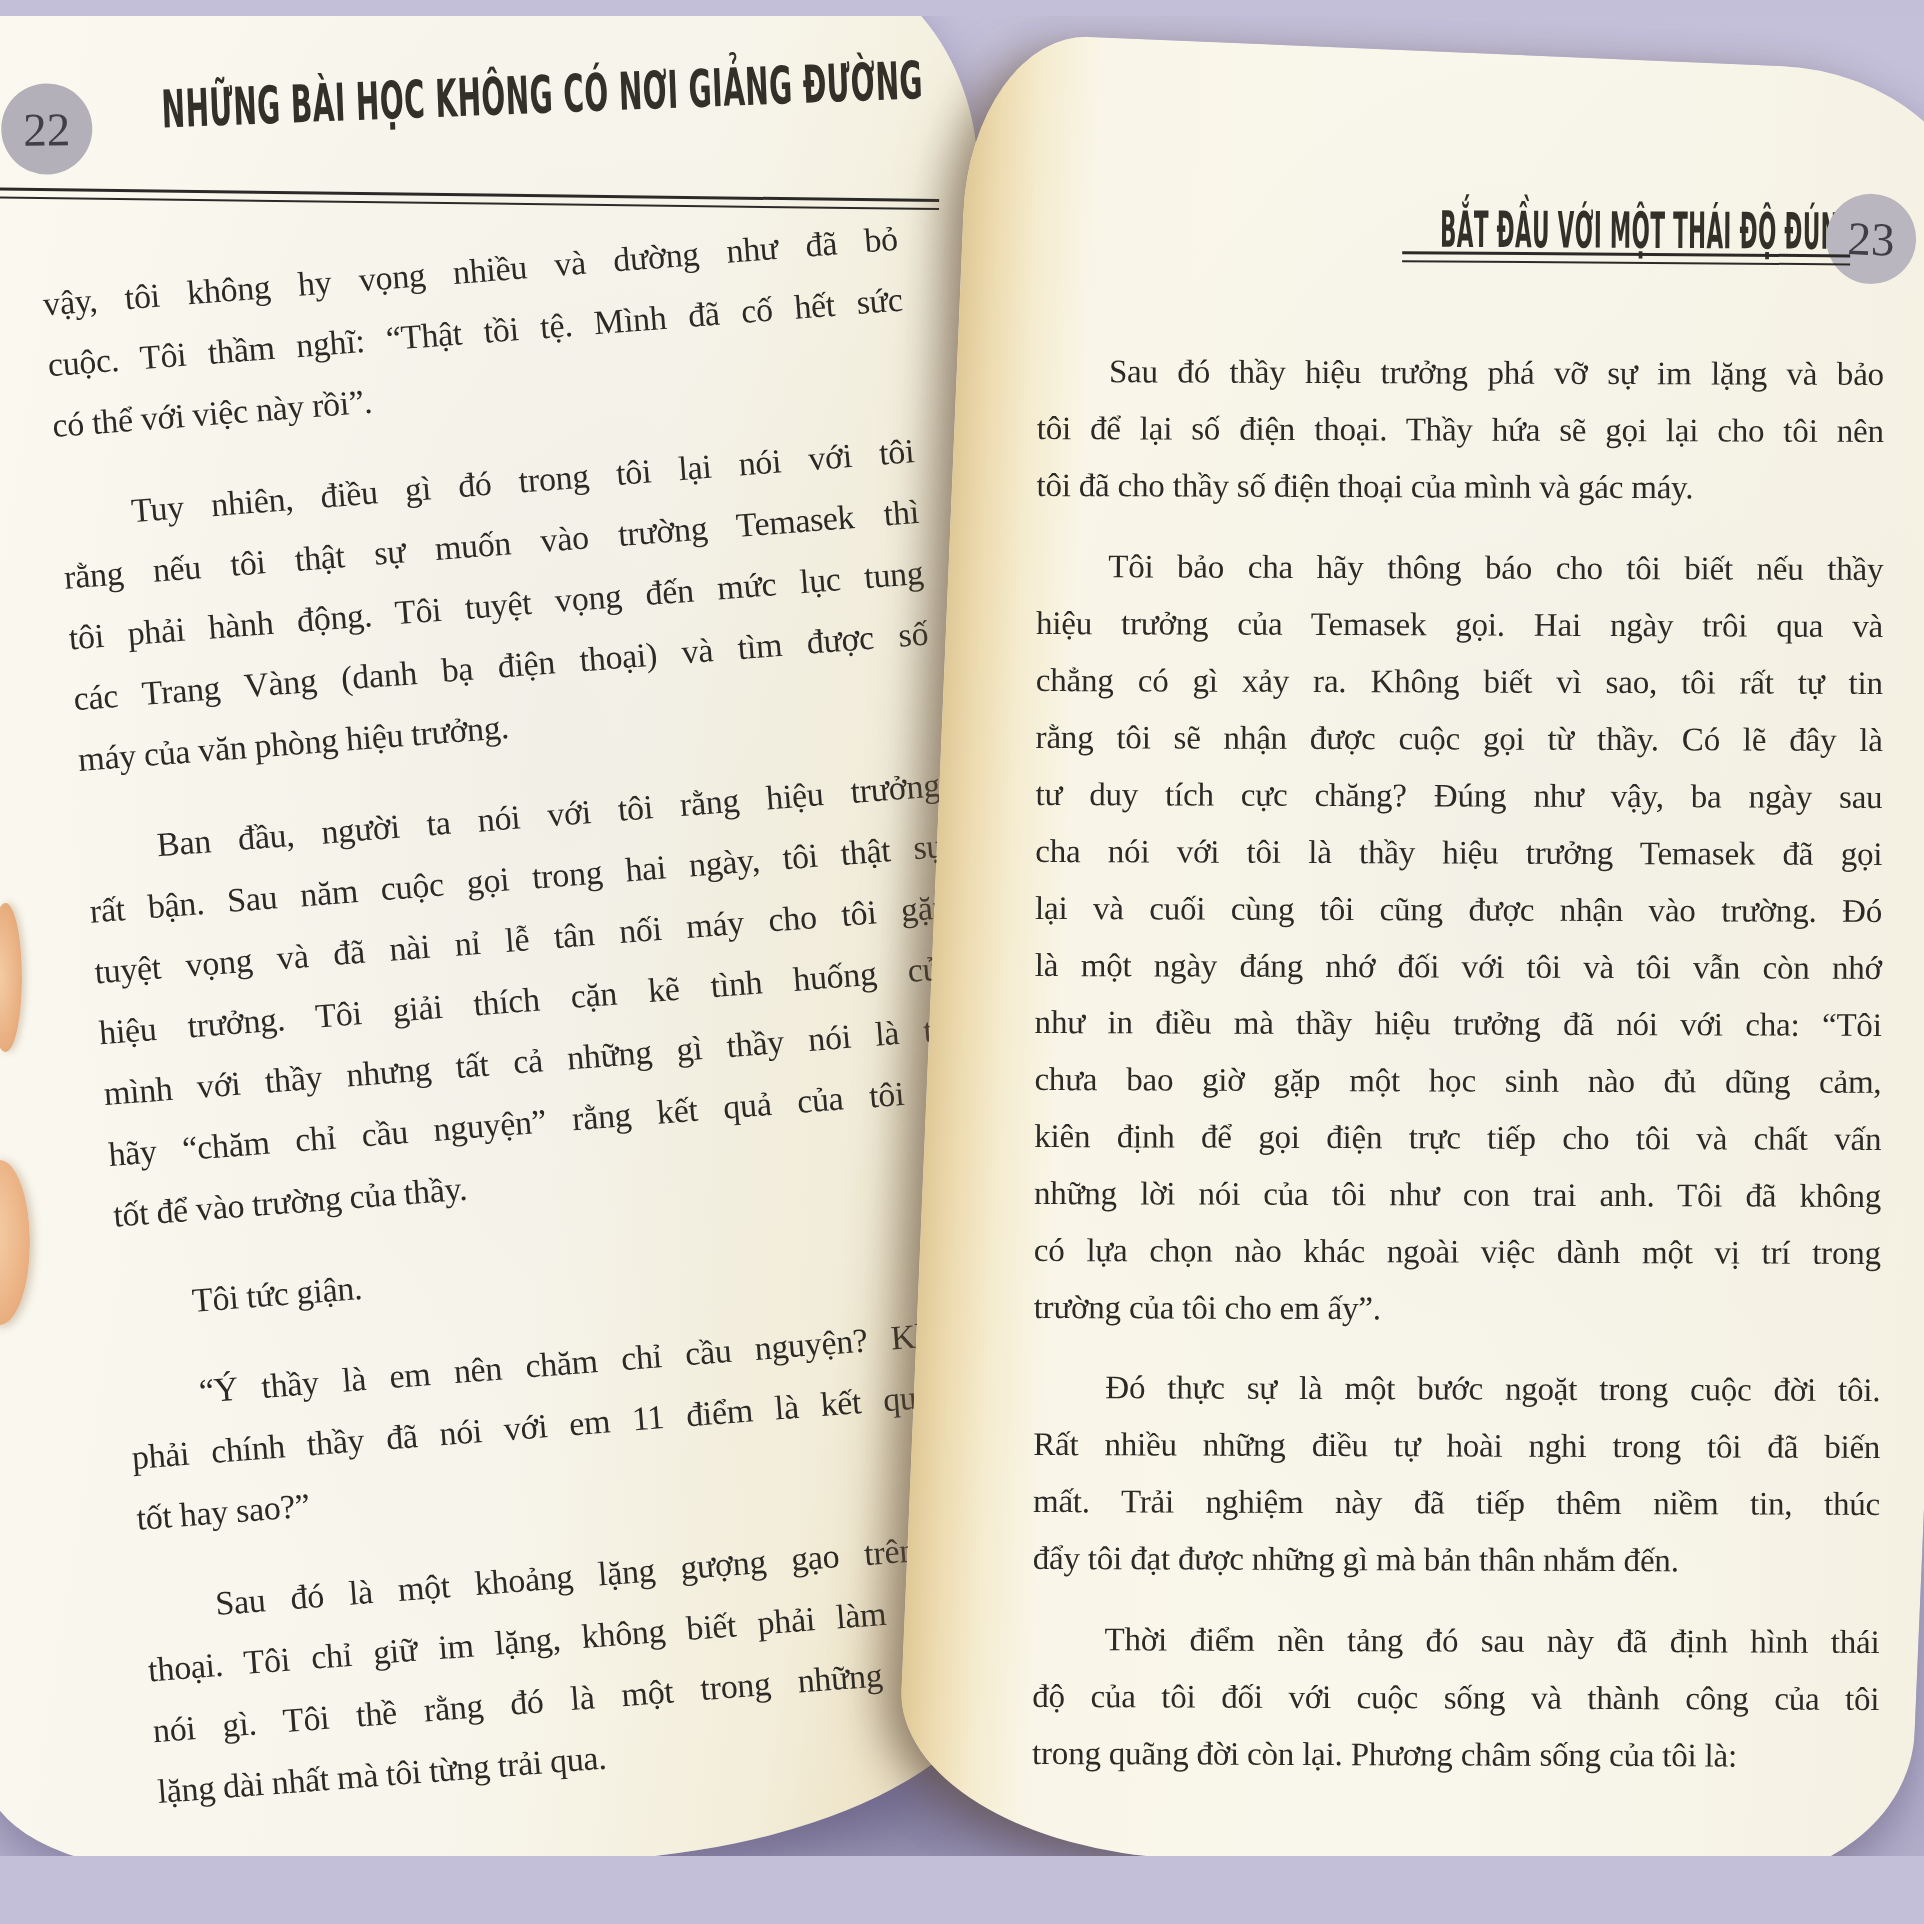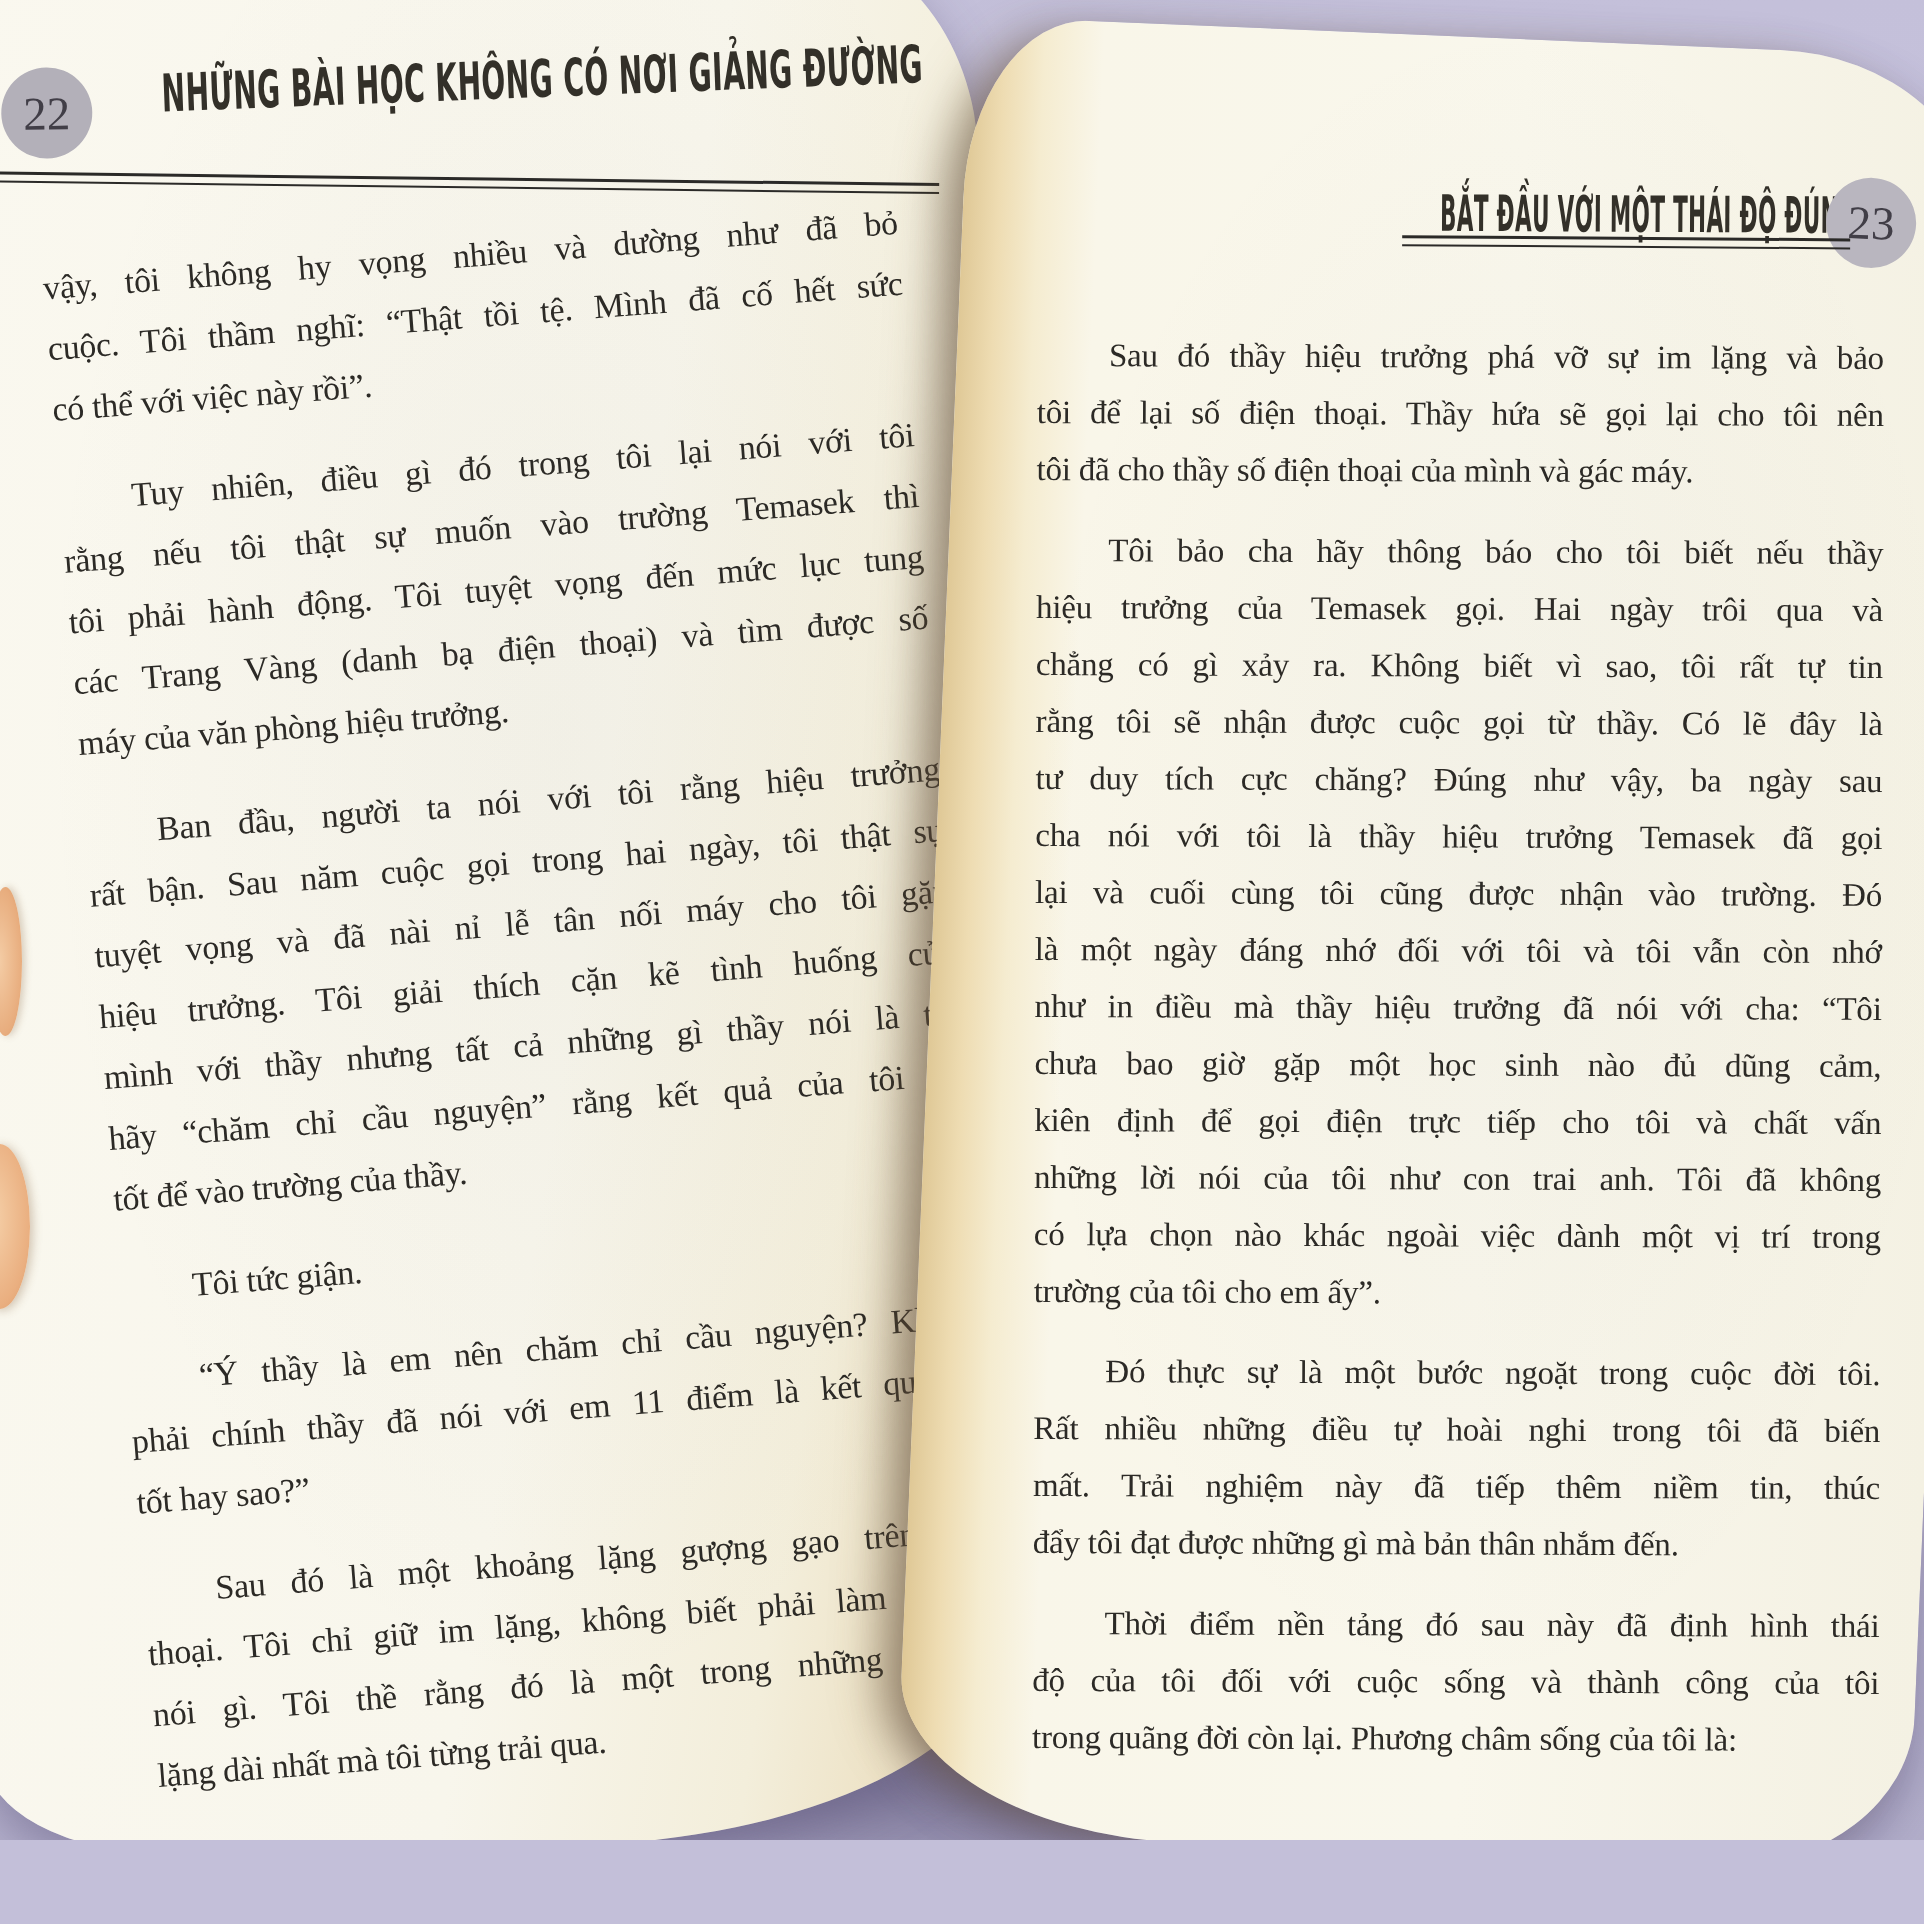--- a/index.html
+++ b/index.html
@@ -3,21 +3,21 @@
 <meta charset="utf-8">
 <style>
   :root{
     --bg:#c3bfd9; --bg2:#b2aeca; --page:#f8f6eb; --ink:#2c2a26;
     --badge:#b3b0b9; --badge-ink:#413e47; --gutter:#e8d5a8; --title-ink:#333029;
   }
   html,body{margin:0;padding:0;}
   body{width:1925px;height:1925px;overflow:hidden;background:var(--bg);
        font-family:"Liberation Serif","DejaVu Serif",serif;}
   .scene{position:relative;width:1925px;height:1840px;overflow:hidden;
-         background:linear-gradient(175deg,var(--bg) 0%,#c8c4de 40%,var(--bg2) 100%);}
+         background:linear-gradient(175deg,var(--bg) 0%,#c8c4de 40%,var(--bg2) 100%);margin-top:16px;}
   .book-shadow{position:absolute;left:47px;top:1690px;width:1847px;height:236px;
          background:radial-gradient(ellipse at 50% 40%,rgba(80,72,110,0.55),rgba(80,72,110,0) 70%);
          filter:blur(22px);}
   .page{position:absolute;overflow:hidden;}
   .left-page{left:-31px;top:-55px;width:1022px;height:1902px;
       background:
         radial-gradient(ellipse at 58% 42%,rgba(130,130,125,0.055),rgba(130,130,125,0) 62%),
         linear-gradient(100deg,#faf8ef 0%,#f8f6ec 58%,#f3eedb 80%,#ecdfc0 93%,#dfcda4 100%);
       border-top-right-radius:181px 220px;
       border-bottom-right-radius:440px 204px;

